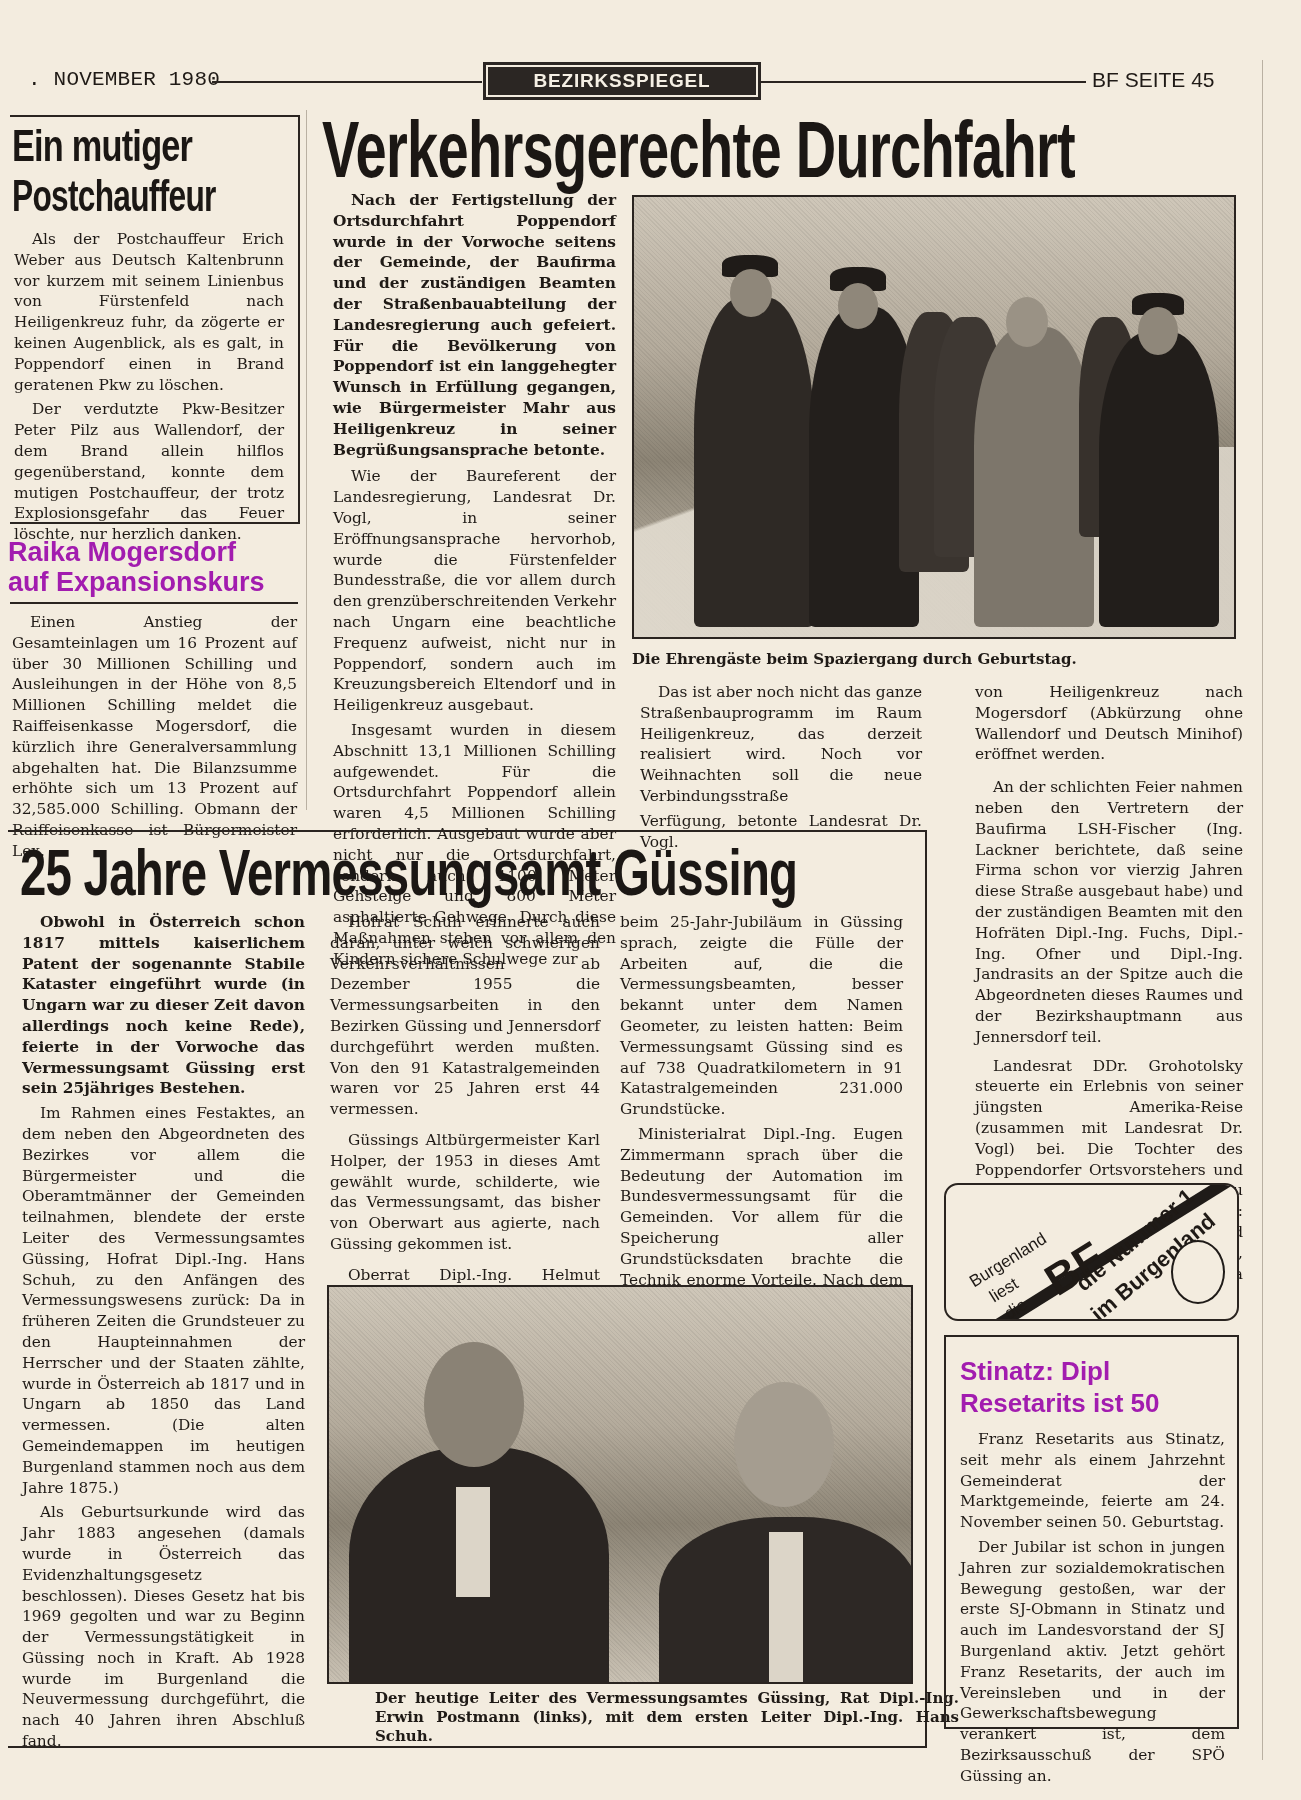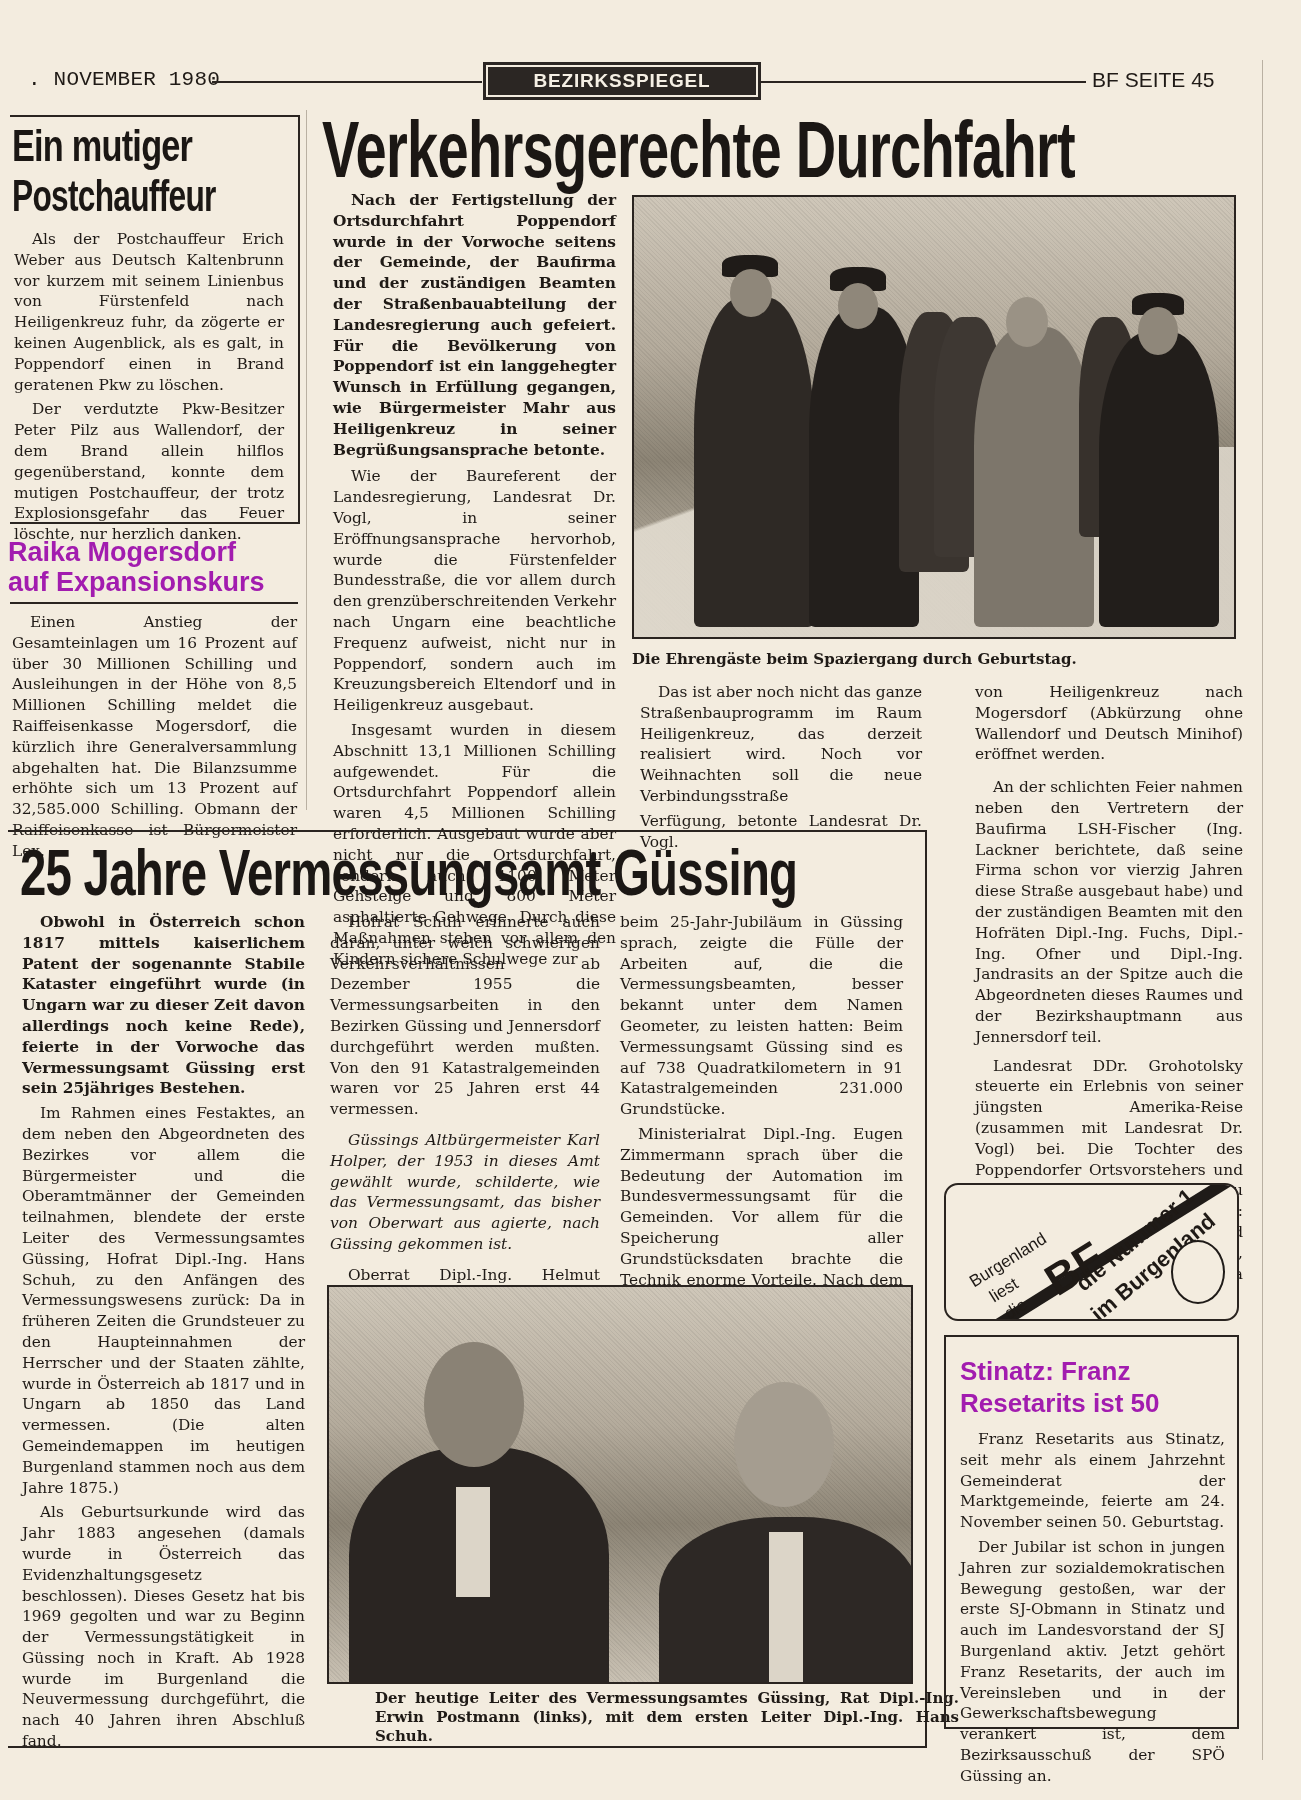--- a/index.html
+++ b/index.html
@@ -116,21 +116,21 @@
   <div class="abs headline-cond" style="left:12px; top:4px; font-size:64px; transform:scaleX(0.74);">25 Jahre Vermessungsamt Güssing</div>
 
   <div class="abs body-text" style="left:14px; top:80px; width:283px;">
     <p class="bold">Obwohl in Österreich schon 1817 mittels kaiserlichem Patent der sogenannte Stabile Kataster eingeführt wurde (in Ungarn war zu dieser Zeit davon allerdings noch keine Rede), feierte in der Vorwoche das Vermessungsamt Güssing erst sein 25jähriges Bestehen.</p>
     <p>Im Rahmen eines Festaktes, an dem neben den Abgeordneten des Bezirkes vor allem die Bürgermeister und die Oberamtmänner der Gemeinden teilnahmen, blendete der erste Leiter des Vermessungsamtes Güssing, Hofrat Dipl.-Ing. Hans Schuh, zu den Anfängen des Vermessungswesens zurück: Da in früheren Zeiten die Grundsteuer zu den Haupteinnahmen der Herrscher und der Staaten zählte, wurde in Österreich ab 1817 und in Ungarn ab 1850 das Land vermessen. (Die alten Gemeindemappen im heutigen Burgenland stammen noch aus dem Jahre 1875.)</p>
     <p>Als Geburtsurkunde wird das Jahr 1883 angesehen (damals wurde in Österreich das Evidenzhaltungsgesetz beschlossen). Dieses Gesetz hat bis 1969 gegolten und war zu Beginn der Vermessungstätigkeit in Güssing noch in Kraft. Ab 1928 wurde im Burgenland die Neuvermessung durchgeführt, die nach 40 Jahren ihren Abschluß fand.</p>
   </div>
 
   <div class="abs body-text" style="left:322px; top:80px; width:270px;">
     <p>Hofrat Schuh erinnerte auch daran, unter welch schwierigen Verkehrsverhältnissen ab Dezember 1955 die Vermessungsarbeiten in den Bezirken Güssing und Jennersdorf durchgeführt werden mußten. Von den 91 Katastralgemeinden waren vor 25 Jahren erst 44 vermessen.</p>
-    <p style="margin-top:10px;font-style:italic;">Güssings Altbürgermeister Karl Holper, der 1953 in dieses Amt gewählt wurde, schilderte, wie das Vermessungsamt, das bisher von Oberwart aus agierte, nach Güssing gekommen ist.</p>
+    <p style="margin-top:10px;">Güssings Altbürgermeister Karl Holper, der 1953 in dieses Amt gewählt wurde, schilderte, wie das Vermessungsamt, das bisher von Oberwart aus agierte, nach Güssing gekommen ist.</p>
     <p style="margin-top:10px;">Oberrat Dipl.-Ing. Helmut Barth, der in Vertretung des Präsidenten des Bundesamtes für Eich- und Vermessungswesen</p>
   </div>
 
   <div class="abs body-text" style="left:612px; top:80px; width:283px;">
     <p style="text-indent:0;">beim 25-Jahr-Jubiläum in Güssing sprach, zeigte die Fülle der Arbeiten auf, die die Vermessungsbeamten, besser bekannt unter dem Namen Geometer, zu leisten hatten: Beim Vermessungsamt Güssing sind es auf 738 Quadratkilometern in 91 Katastralgemeinden 231.000 Grundstücke.</p>
     <p>Ministerialrat Dipl.-Ing. Eugen Zimmermann sprach über die Bedeutung der Automation im Bundesvermessungsamt für die Gemeinden. Vor allem für die Speicherung aller Grundstücksdaten brachte die Technik enorme Vorteile. Nach dem Lochkartensystem wurde inzwischen auf Magnetbänder umgestellt.</p>
   </div>
 
   <div class="abs photo" style="left:319px; top:453px; width:582px; height:395px;">
     <div class="figure" style="left:20px; top:160px; width:260px; height:240px; background:#2a2522; border-radius:45% 45% 0 0;"></div>
@@ -148,19 +148,19 @@
   <div class="abs" style="left:20px; top:90px; font-family:'Liberation Sans',sans-serif; font-size:17px; transform:rotate(-32deg); transform-origin:left top;">Burgenland</div>
   <div class="abs" style="left:40px; top:105px; font-family:'Liberation Sans',sans-serif; font-size:17px; transform:rotate(-32deg); transform-origin:left top;">liest</div>
   <div class="abs" style="left:55px; top:122px; font-family:'Liberation Sans',sans-serif; font-size:17px; transform:rotate(-32deg); transform-origin:left top;">die</div>
   <div class="abs" style="left:90px; top:78px; font-family:'Liberation Sans',sans-serif; font-weight:bold; font-size:44px; transform:rotate(-32deg); transform-origin:left top;">BF</div>
   <div class="abs" style="left:125px; top:92px; font-family:'Liberation Sans',sans-serif; font-weight:bold; font-size:22px; transform:rotate(-40deg); transform-origin:left top; white-space:nowrap;">die Nummer 1</div>
   <div class="abs" style="left:140px; top:122px; font-family:'Liberation Sans',sans-serif; font-weight:bold; font-size:22px; transform:rotate(-40deg); transform-origin:left top; white-space:nowrap;">im Burgenland</div>
   <div class="abs" style="left:225px; top:55px; width:50px; height:60px; border:2px solid #1f1b18; border-radius:50%; background:#f3ecdf;"></div>
 </div>
 
 <div class="abs box" style="left:944px; top:1335px; width:291px; height:390px;">
-  <div class="abs sans-head" style="left:14px; top:18px; font-size:26px; line-height:32px;">Stinatz: Franz</div>
+  <div class="abs sans-head" style="left:14px; top:18px; font-size:26px; line-height:32px;">Stinatz: Dipl</div>
   <div class="abs sans-head" style="left:14px; top:50px; font-size:26px; line-height:32px;">Resetarits ist 50</div>
   <div class="abs body-text" style="left:14px; top:92px; width:265px;">
     <p>Franz Resetarits aus Stinatz, seit mehr als einem Jahrzehnt Gemeinderat der Marktgemeinde, feierte am 24. November seinen 50. Geburtstag.</p>
     <p>Der Jubilar ist schon in jungen Jahren zur sozialdemokratischen Bewegung gestoßen, war der erste SJ-Obmann in Stinatz und auch im Landesvorstand der SJ Burgenland aktiv. Jetzt gehört Franz Resetarits, der auch im Vereinsleben und in der Gewerkschaftsbewegung verankert ist, dem Bezirksausschuß der SPÖ Güssing an.</p>
   </div>
 </div>
 
 </body></html>

